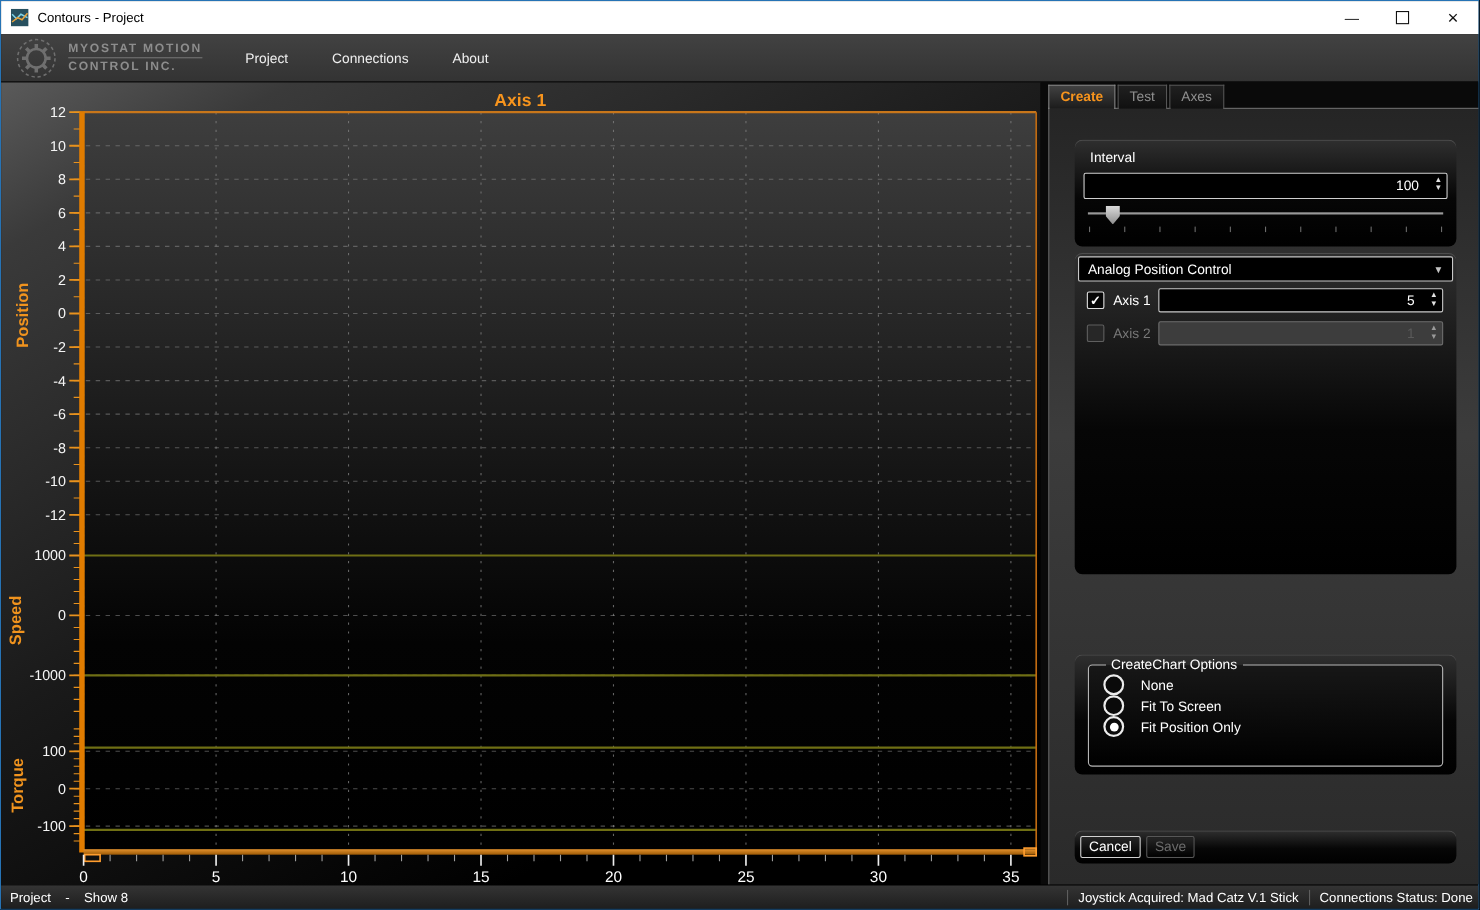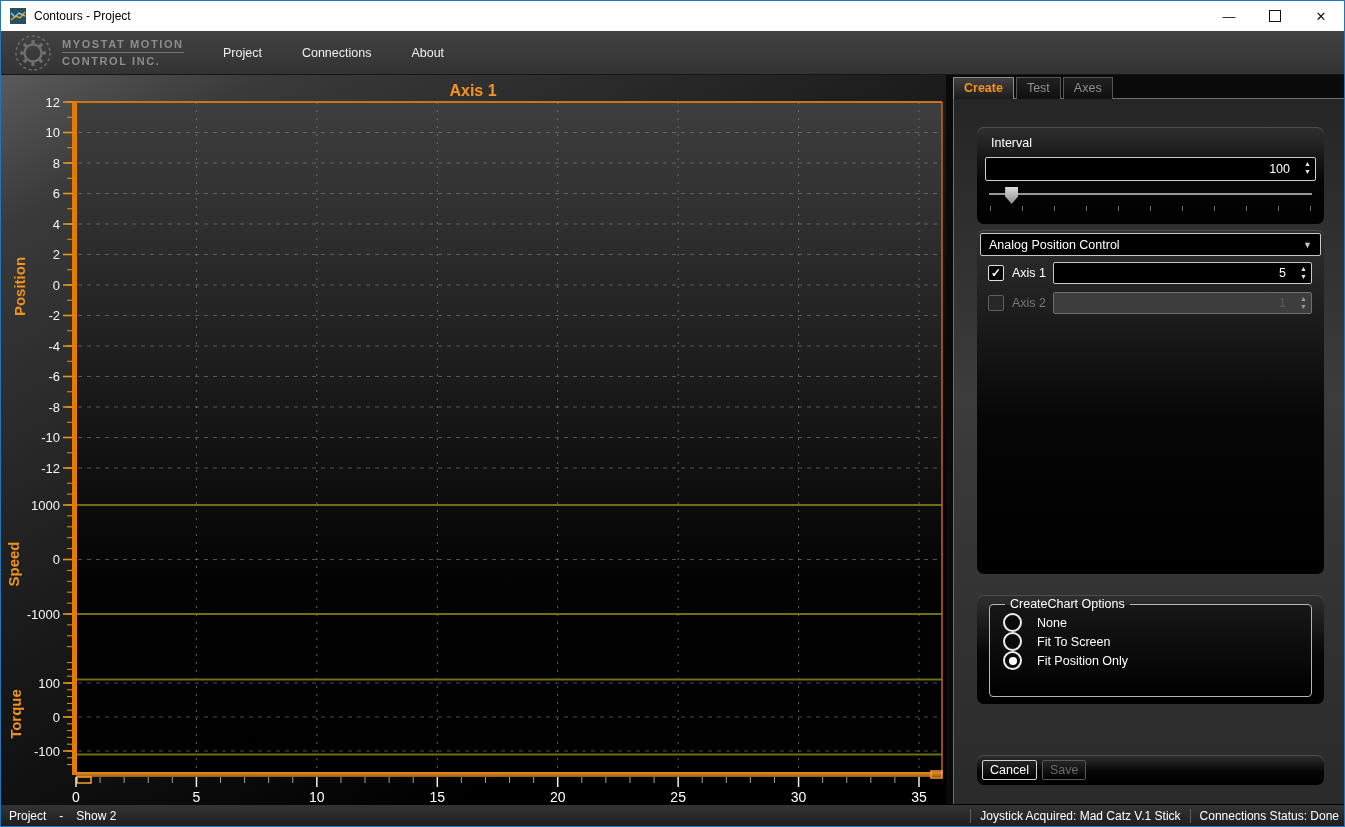--- a/index.html
+++ b/index.html
@@ -49,21 +49,21 @@
   .num-input{position:absolute;left:8px;right:8px;top:30px;height:22px;background:#000;border:1px solid #cfcfcf;border-radius:2px;}
   .num-value{position:absolute;right:25px;top:4px;font-size:12.5px;color:#fff;}
   .spinner{position:absolute;right:4px;top:2px;display:flex;flex-direction:column;line-height:8px;font-size:7px;color:#e2e2e2;}
   .interval-panel{top:28px;height:97px;}
   .slider{position:absolute;left:12px;right:12px;top:60px;height:24px;}
   .slider-track{position:absolute;top:6px;left:0;right:0;height:2px;background:#989898;}
   .slider-thumb{position:absolute;top:0;width:13px;height:17px;background:linear-gradient(#dcdcdc,#8d8d8d);clip-path:polygon(0 0,100% 0,100% 55%,50% 100%,0 55%);}
   .slider-ticks{position:absolute;left:1px;right:1px;top:19px;height:5px;display:flex;justify-content:space-between;}
   .slider-ticks i{width:1px;height:5px;background:#6c6c6c;}
 
-  .control-panel{top:131px;height:344px;}
+  .control-panel{top:131px;height:292px;}
   .dropdown{position:absolute;left:3px;right:3px;top:3px;height:23px;background:#000;border:1px solid #c8c8c8;border-radius:2px;display:flex;align-items:center;box-sizing:border-box;}
   .dropdown-value{margin-left:8px;font-size:12.5px;color:#fff;}
   .caret{margin-left:auto;margin-right:8px;font-size:9px;color:#c4c4c4;}
   .axis-row{position:absolute;left:11px;right:12px;height:24px;display:flex;align-items:center;}
   .axis-row.row1{top:31px;}
   .axis-row.row2{top:61px;}
   .checkbox{width:16px;height:16px;border:1px solid #e0e0e0;background:#060606;border-radius:2px;display:flex;align-items:center;justify-content:center;font-size:12px;color:#fff;font-weight:bold;box-sizing:border-box;}
   .axis-label{margin-left:8px;font-size:12.5px;color:#fff;width:41px;}
   .axis-input{flex:1;position:relative;height:22px;background:#000;border:1px solid #c8c8c8;border-radius:2px;box-sizing:border-box;}
   .axis-input .num-value{top:3px;}
@@ -429,21 +429,21 @@
         <button class="btn disabled">Save</button>
       </div>
 
     </div>
   </div>
 
   <div class="statusbar">
     <div class="status-left">
       <span>Project</span>
       <span>-</span>
-      <span>Show 2</span>
+      <span>Show 8</span>
     </div>
     <div class="status-right">
       <span class="sep"></span>
       <span>Joystick Acquired: Mad Catz V.1 Stick</span>
       <span class="sep"></span>
       <span>Connections Status: Done</span>
     </div>
   </div>
 
 </div>

